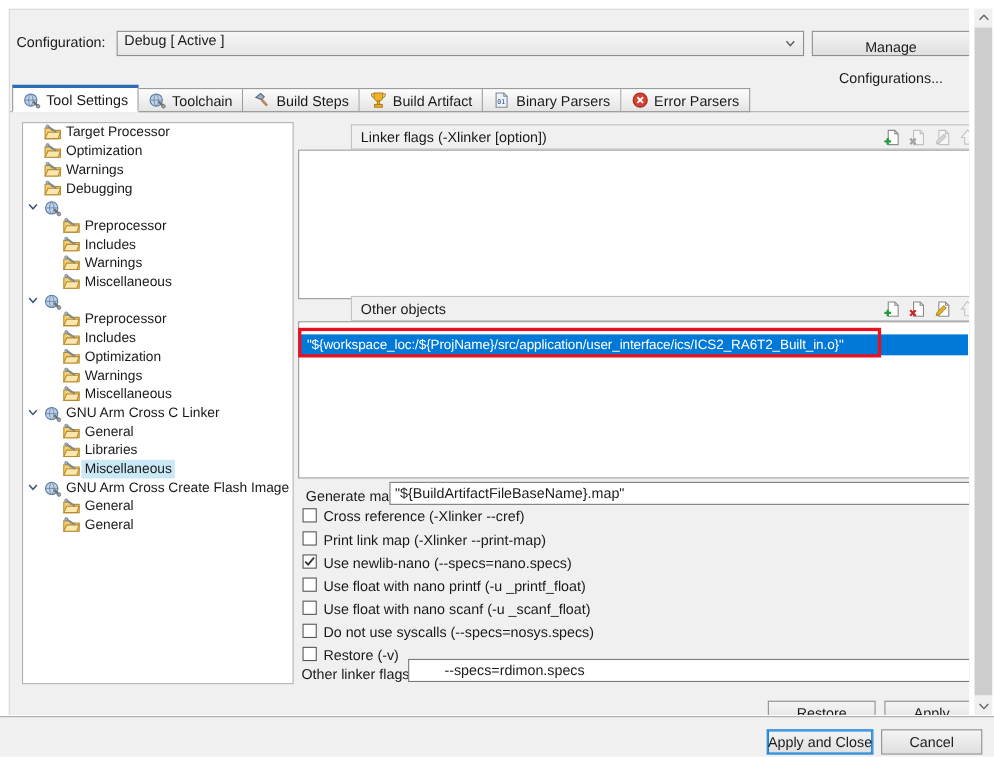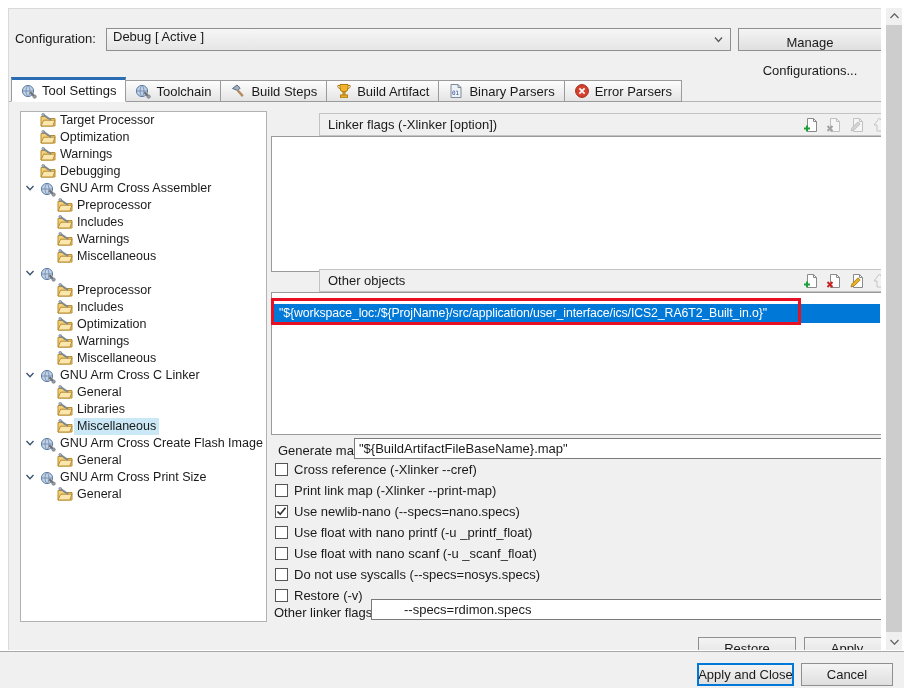--- a/index.html
+++ b/index.html
@@ -46,21 +46,21 @@
   .toolbar .tsep { width:1px; height:14px; background:#c9c9c9; }
   .listctl-body { position:absolute; left:262px; width:611px; background:#ffffff; border:1px solid #9a9a9a; }
   .sel-row { position:absolute; left:1px; right:1px; top:11px; height:19px; background:var(--selection-blue,#0078d7); color:#ffffff;
              line-height:19px; padding-left:6px; font-size:12.3px; letter-spacing:-0.1px; white-space:nowrap; overflow:hidden; }
   .red-box { position:absolute; left:262px; top:289px; width:530px; height:27px; border:3px solid var(--annotation-red,#e81123); z-index:5; pointer-events:none; }
 
   
   .fld-label { position:absolute; white-space:nowrap; }
   .txt { position:absolute; height:21px; border:1px solid #7a7a7a; background:#ffffff; font-family:"Liberation Sans", sans-serif;
          font-size:13px; padding:0 4px; color:#1a1a1a; }
-  .cbrow { position:absolute; left:266px; display:flex; align-items:center; gap:6px; height:15px; }
+  .cbrow { position:absolute; left:266px; display:flex; gap:6px; height:15px; }
   .cbox { width:13px; height:13px; background:#ffffff; border:1px solid #555555; display:inline-flex; align-items:center; justify-content:center; }
 
   .cutbtn { position:absolute; height:24px; line-height:22px; font-size:13px; }
 
   
   .vscroll { position:absolute; left:886px; top:8px; width:16px; height:642px; background:#f0f0f0; }
   .vscroll .arrow { position:absolute; left:0; width:16px; height:16px; display:flex; align-items:center; justify-content:center; background:#f0f0f0; }
   .vscroll .thumb { position:absolute; left:0; top:17px; width:16px; height:607px; background:#cdcdcd; }
 
   
@@ -204,21 +204,20 @@
           </svg>
         </span>
         <span class="icn ">
           <svg width="16" height="16" viewBox="0 0 16 16">
             <circle cx="7" cy="8" r="5.6" fill="#c3d2e4" stroke="#5b7da8"></circle>
             <path d="M1.6 8 h10.8 M7 2.5 c2.6 2 2.6 9 0 11 M7 2.5 c-2.6 2 -2.6 9 0 11" fill="none" stroke="#5b7da8" stroke-width=".7"></path>
             <path d="M9.3 9.3 l4.2 4.2" stroke="#6f6f6f" stroke-width="2.2"></path>
             <circle cx="13.6" cy="13.6" r="1.7" fill="#9aa0a6" stroke="#5f6a72" stroke-width=".6"></circle>
           </svg>
         </span>
-        <span class="lbl">GNU Arm Cross Assembler</span>
       </div>
       <div class="trow d2">
         <span class="icn ">
           <svg width="16" height="15" viewBox="0 0 16 15">
             <path d="M1 13 V3.5 h4.6 l1.5 2 H15 V13 z" fill="#f3cf76" stroke="#b98c2f"></path>
             <path d="M1 13 L3.6 7.2 H15 L12.8 13 z" fill="#fbe7ae" stroke="#b98c2f"></path>
             <path d="M3.5 1.8 l7.5 5.2" stroke="#7d8a94" stroke-width="1.8"></path>
             <circle cx="3.2" cy="1.8" r="1.4" fill="#a8b4bd" stroke="#6c7a86" stroke-width=".6"></circle>
           </svg>
         </span>
@@ -395,36 +394,20 @@
       <div class="trow d2">
         <span class="icn ">
           <svg width="16" height="15" viewBox="0 0 16 15">
             <path d="M1 13 V3.5 h4.6 l1.5 2 H15 V13 z" fill="#f3cf76" stroke="#b98c2f"></path>
             <path d="M1 13 L3.6 7.2 H15 L12.8 13 z" fill="#fbe7ae" stroke="#b98c2f"></path>
             <path d="M3.5 1.8 l7.5 5.2" stroke="#7d8a94" stroke-width="1.8"></path>
             <circle cx="3.2" cy="1.8" r="1.4" fill="#a8b4bd" stroke="#6c7a86" stroke-width=".6"></circle>
           </svg>
         </span>
         <span class="lbl">General</span>
-      </div>
-      <div class="trow d0">
-        <span class="chev">
-          <svg width="10" height="10" viewBox="0 0 10 10">
-            <path d="M1.5 3 L5 6.8 L8.5 3" fill="none" stroke="#3d556e" stroke-width="1.4"></path>
-          </svg>
-        </span>
-        <span class="icn ">
-          <svg width="16" height="16" viewBox="0 0 16 16">
-            <circle cx="7" cy="8" r="5.6" fill="#c3d2e4" stroke="#5b7da8"></circle>
-            <path d="M1.6 8 h10.8 M7 2.5 c2.6 2 2.6 9 0 11 M7 2.5 c-2.6 2 -2.6 9 0 11" fill="none" stroke="#5b7da8" stroke-width=".7"></path>
-            <path d="M9.3 9.3 l4.2 4.2" stroke="#6f6f6f" stroke-width="2.2"></path>
-            <circle cx="13.6" cy="13.6" r="1.7" fill="#9aa0a6" stroke="#5f6a72" stroke-width=".6"></circle>
-          </svg>
-        </span>
-        <span class="lbl">GNU Arm Cross Print Size</span>
       </div>
       <div class="trow d2">
         <span class="icn ">
           <svg width="16" height="15" viewBox="0 0 16 15">
             <path d="M1 13 V3.5 h4.6 l1.5 2 H15 V13 z" fill="#f3cf76" stroke="#b98c2f"></path>
             <path d="M1 13 L3.6 7.2 H15 L12.8 13 z" fill="#fbe7ae" stroke="#b98c2f"></path>
             <path d="M3.5 1.8 l7.5 5.2" stroke="#7d8a94" stroke-width="1.8"></path>
             <circle cx="3.2" cy="1.8" r="1.4" fill="#a8b4bd" stroke="#6c7a86" stroke-width=".6"></circle>
           </svg>
         </span>

